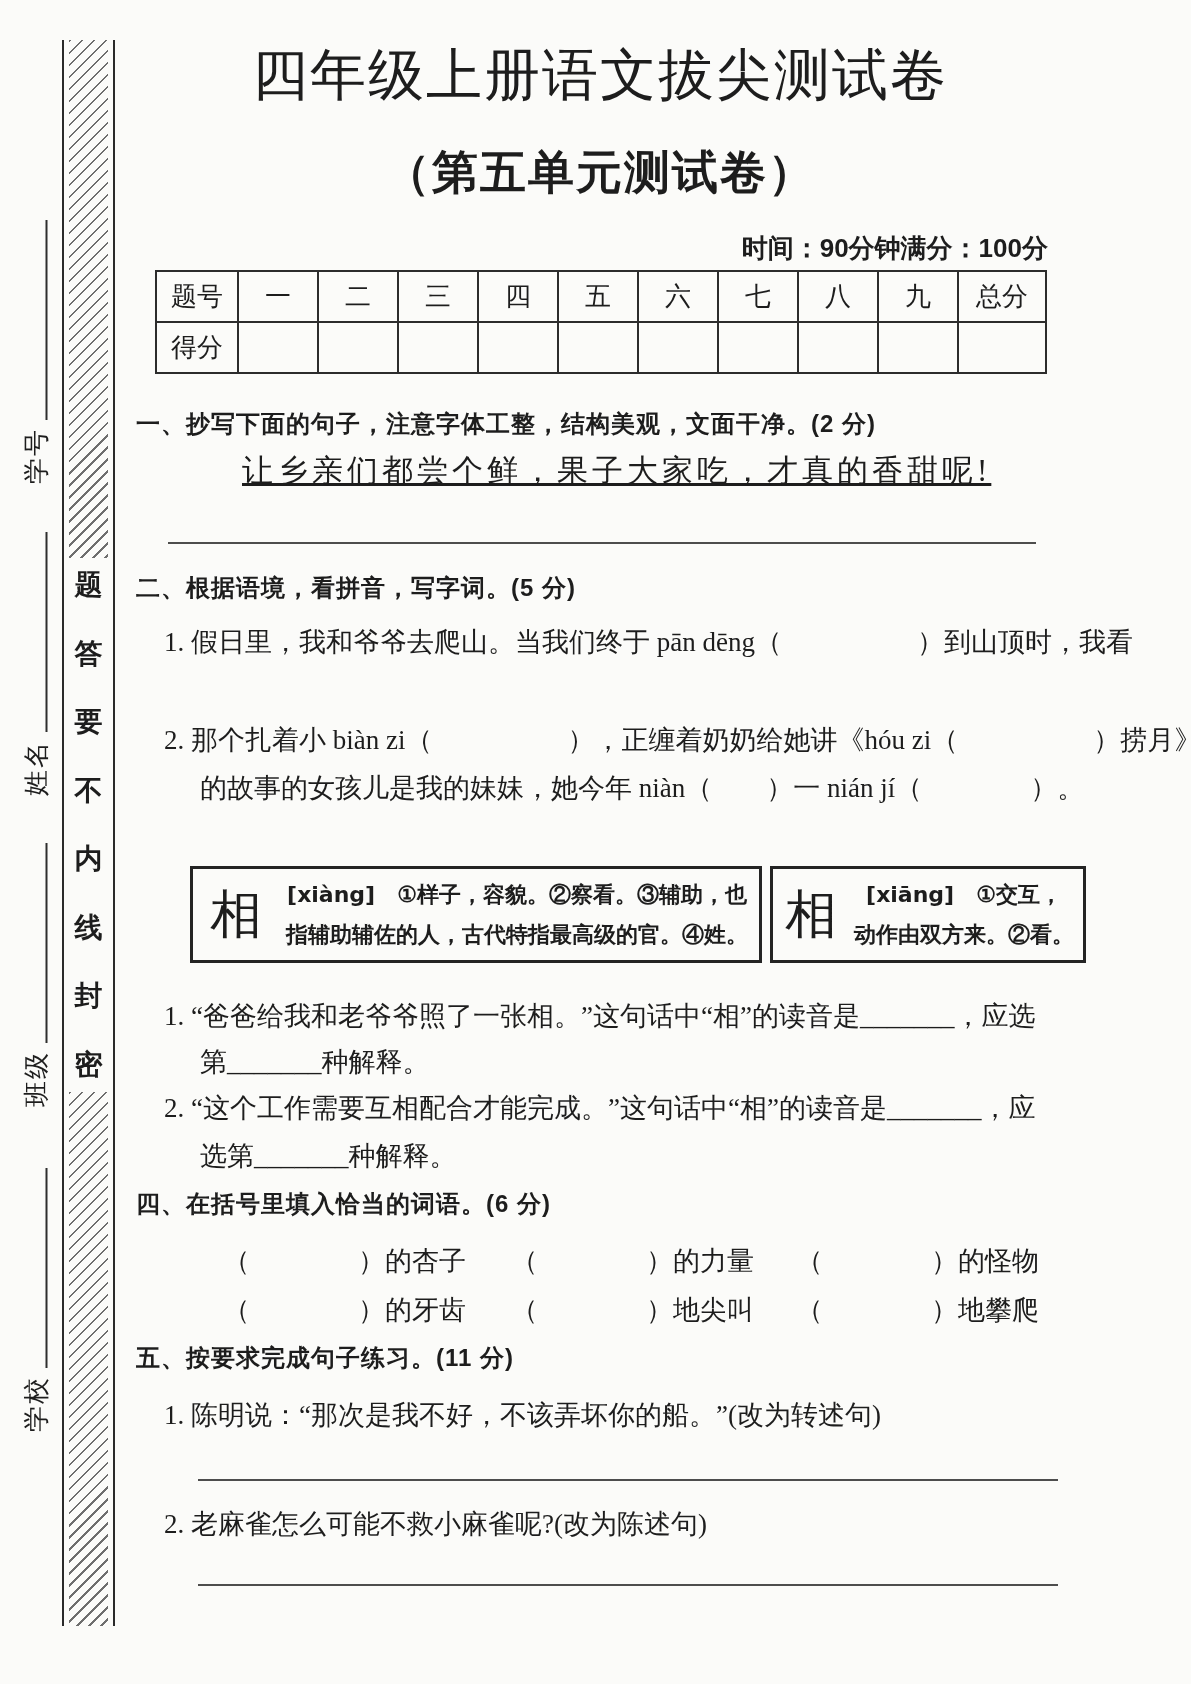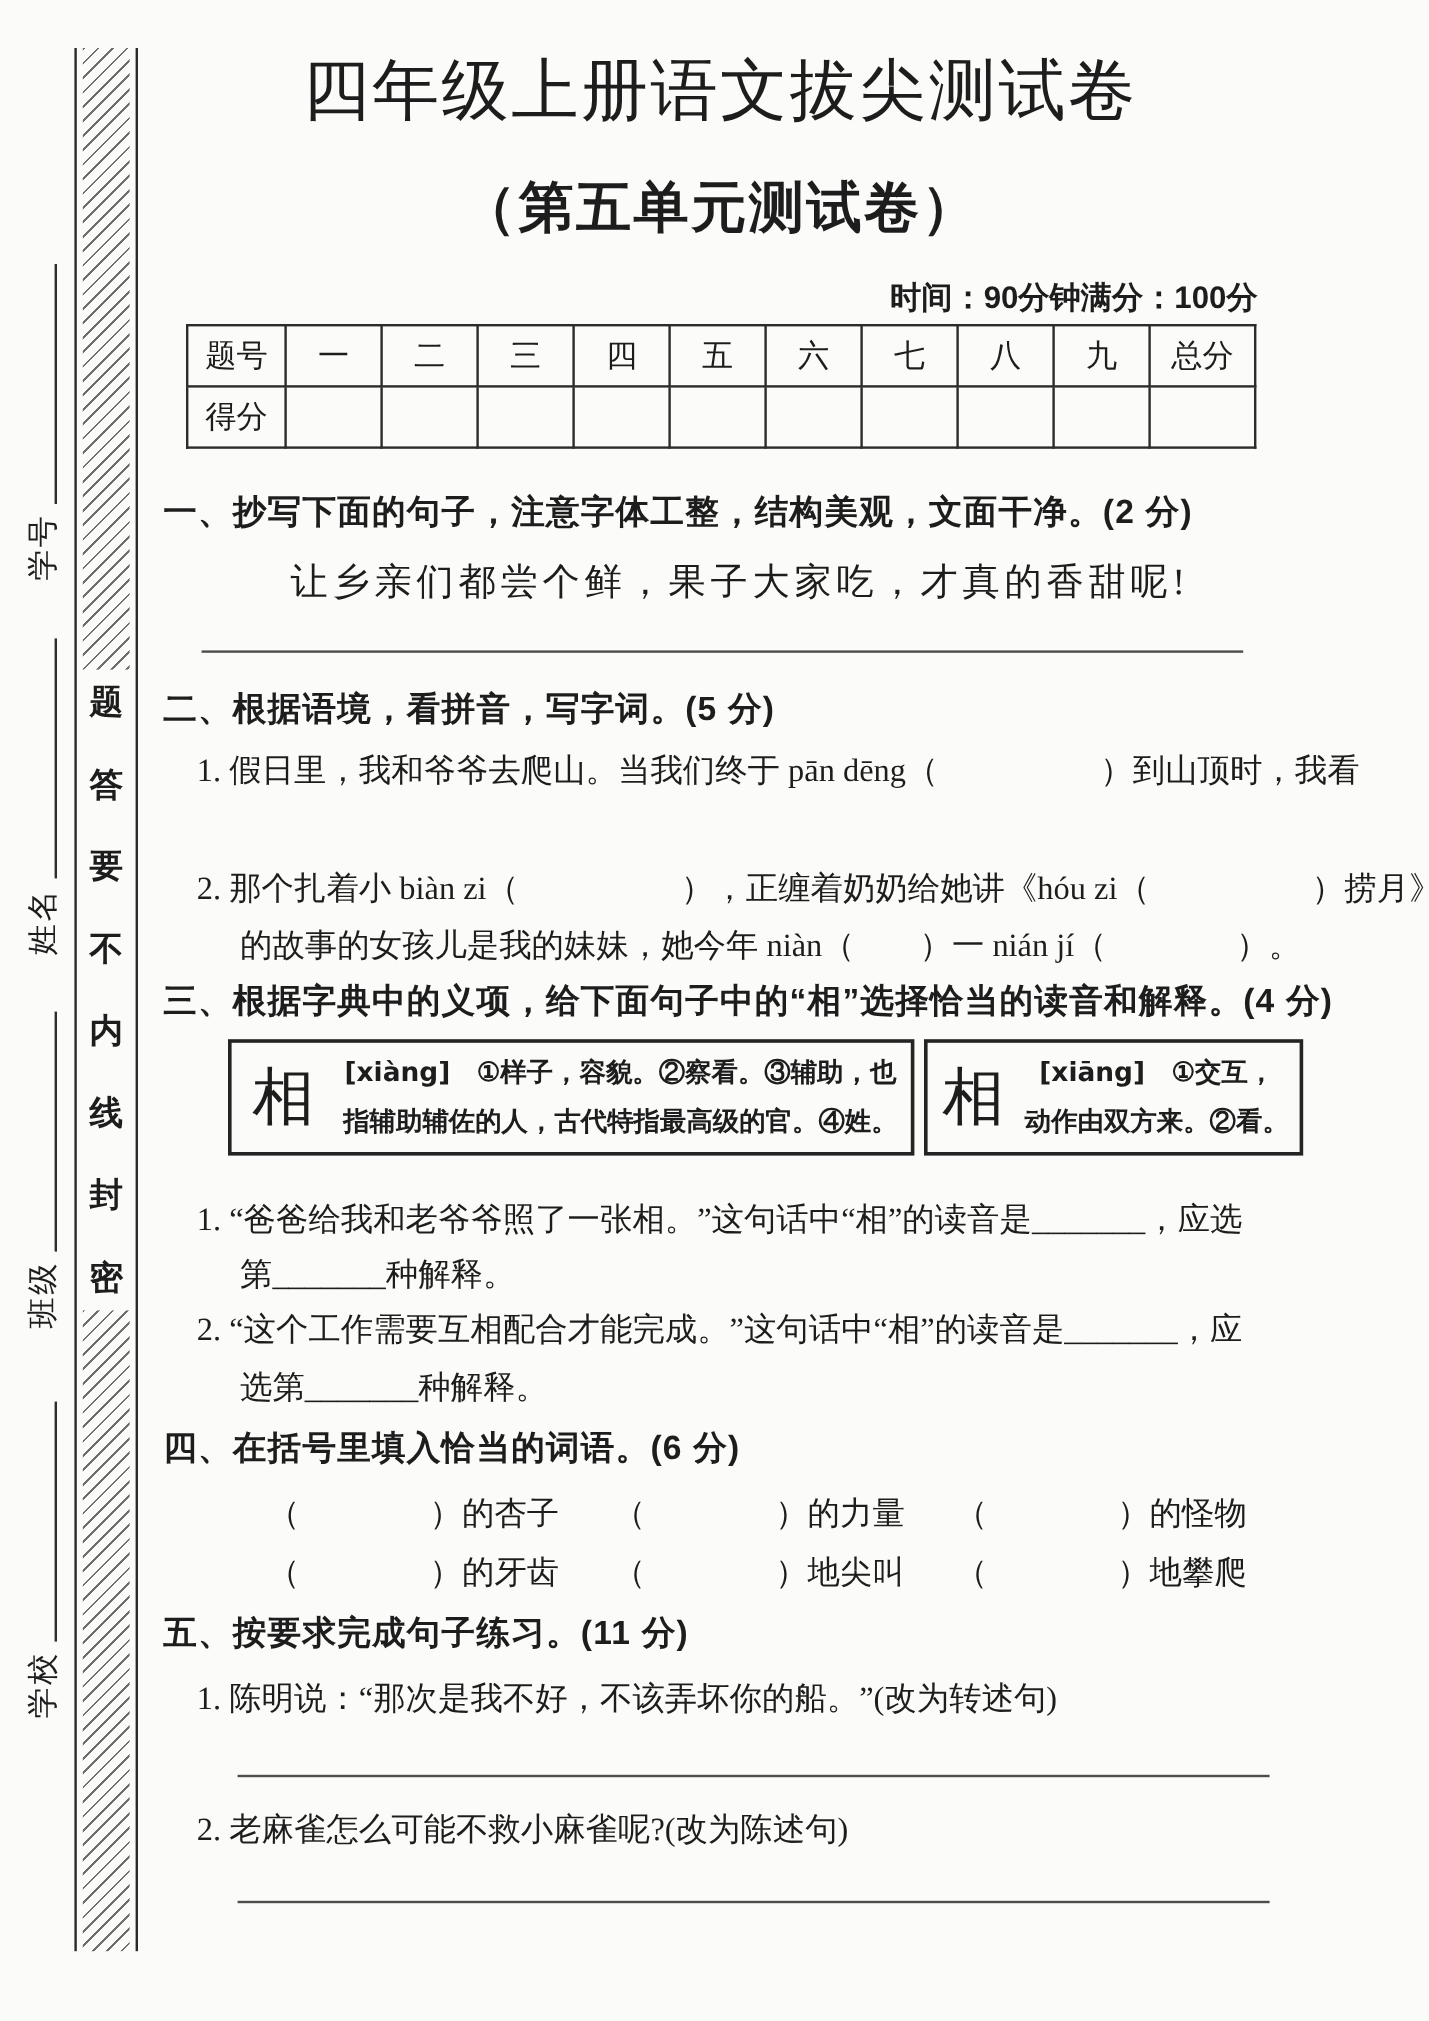--- a/index.html
+++ b/index.html
@@ -38,33 +38,33 @@
   .time-info { left:140px; top:231px; width:908px; text-align:right;
                font-size:26px; font-weight:bold; }
 
   
   .score-table { position:absolute; left:155px; top:270px; width:890px;
                  border-collapse:collapse; table-layout:fixed; }
   .score-table td { border:2px solid #2c2c2c; height:51px; text-align:center;
                     font-size:26px; font-family:"Liberation Serif","DejaVu Serif",serif; }
 
   
-  .heading { font-size:28px; font-weight:bold; letter-spacing:1px;
+  .heading { font-size:24px; font-weight:bold; letter-spacing:1px;
              font-family:"Liberation Sans","DejaVu Sans",sans-serif;text-align:right; }
   .bline { font-size:27px; line-height:36px; }
   .l-head { left:136px; }
   .l-item { left:164px;font-family:Liberation Serif, serif; }
   .l-wrap { left:200px; }
 
   .y408{top:408px} .y572{top:572px} .y624{top:624px} .y672{top:672px}
   .y722{top:722px} .y770{top:770px} .y815{top:815px} .y998{top:998px} .y1044{top:1044px}
   .y1090{top:1090px} .y1138{top:1138px} .y1188{top:1188px} .y1342{top:1342px}
   .y1397{top:1397px} .y1506{top:1506px}
 
-  .copy-sentence { left:242px; top:464px; font-size:31px; letter-spacing:4px; }
+  .copy-sentence { left:242px; top:450px; font-size:31px; letter-spacing:4px;text-decoration:underline; }
 
   .ans-line { position:absolute; height:0; border-top:2px solid #4d4d4d; }
   .ans1 { left:168px; top:542px; width:868px; }
   .ans5a { left:198px; top:1479px; width:860px; }
   .ans5b { left:198px; top:1584px; width:860px; }
 
   .dict-box { position:absolute; top:866px; height:97px; border:3px solid #242424;
               display:flex; align-items:center; }
   .dict-box1 { left:190px; width:572px; }
   .dict-box2 { left:770px; width:316px; }
@@ -166,21 +166,20 @@
 
   <div class="abs heading l-head y408">一、抄写下面的句子，注意字体工整，结构美观，文面干净。(2 分)</div>
   <div class="abs copy-sentence">让乡亲们都尝个鲜，果子大家吃，才真的香甜呢!</div>
   <div class="ans-line ans1"></div>
 
   <div class="abs heading l-head y572">二、根据语境，看拼音，写字词。(5 分)</div>
   <div class="abs bline l-item y624">1. 假日里，我和爷爷去爬山。当我们终于 pān dēng（　　　　　）到山顶时，我看</div>
   <div class="abs bline l-item y722">2. 那个扎着小 biàn zi（　　　　　），正缠着奶奶给她讲《hóu zi（　　　　　）捞月》</div>
   <div class="abs bline l-wrap y770">的故事的女孩儿是我的妹妹，她今年 niàn（　　）一 nián jí（　　　　）。</div>
 
-  <div class="abs heading l-head y815">三、根据字典中的义项，给下面句子中的“相”选择恰当的读音和解释。(4 分)</div>
 
   <div class="dict-box dict-box1">
     <div class="dict-char">相</div>
     <div class="dict-defs">
       <div><span class="dict-pinyin">[xiàng]</span><span class="pin-gap"></span><span>①样子，容貌。②察看。③辅助，也</span></div>
       <div>指辅助辅佐的人，古代特指最高级的官。④姓。</div>
     </div>
   </div>
 
   <div class="dict-box dict-box2">

